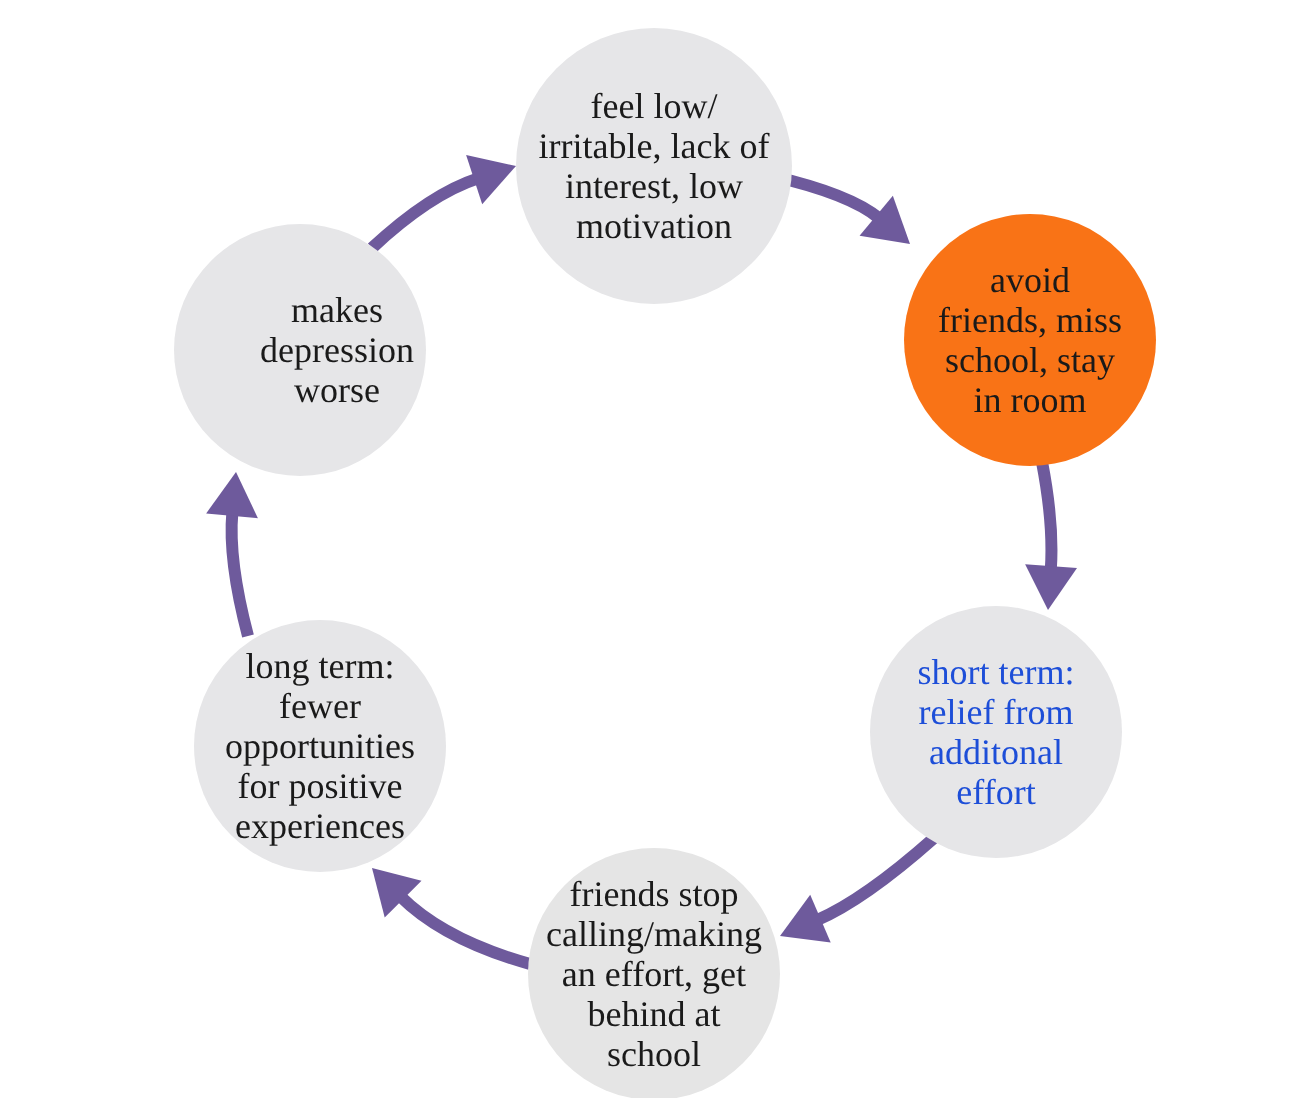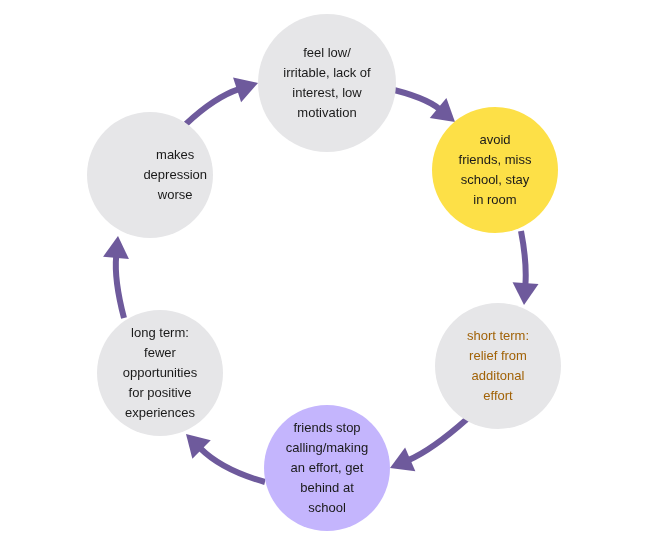--- a/index.html
+++ b/index.html
@@ -1,19 +1,19 @@
 <!DOCTYPE html>
 <html><head>
   <meta charset="utf-8">
   <style>
     html, body { margin: 0; padding: 0; background: #ffffff; }
     body { width: 648px; height: 549px; position: relative; overflow: hidden; font-family: "Liberation Sans", "DejaVu Sans", sans-serif; }
     #diagram { position: absolute; left: 0; top: 0; width: 648px; height: 549px; }
     .node { position: absolute; border-radius: 50%; display: flex; align-items: center; justify-content: center; text-align: center; box-sizing: border-box; }
-    .node-label { font-size: 13px; line-height: 20px; color: #1a1a1a; white-space: pre-line; padding: 0 6px; }
+    .node-label { font-size: 18px; line-height: 20px; color: #1a1a1a; white-space: pre-line; padding: 0 6px; font-family: Liberation Serif, serif; }
   </style>
 </head>
 <body>
 
 <div id="diagram">
   <svg id="arrows" width="648" height="549" style="position:absolute;left:0;top:0;">
       <g>
         <path d="M186,124 Q215,97 238.9825713702656,89.19172094921585" fill="none" stroke="#6E5A9C" stroke-width="6"></path>
         <polygon points="258,83 241.10544712428245,102.17222165346479 233.05620989030186,77.44956443481007" fill="#6E5A9C"></polygon>
       </g>
@@ -38,33 +38,33 @@
         <polygon points="118,236 128.95482527114473,259.0866152408422 103.06160190298444,256.7326858437367" fill="#6E5A9C"></polygon>
       </g>
     </svg>
 
   <div class="node" id="node-0" style="left: 258px; top: 14px; width: 138px; height: 138px; background: rgb(230, 230, 232);">
     <span class="node-label" style="color: rgb(26, 26, 26);">feel low/
 irritable, lack of
 interest, low
 motivation</span>
   </div>
-  <div class="node" id="node-1" style="left: 432px; top: 107px; width: 126px; height: 126px; background: #fde047;">
+  <div class="node" id="node-1" style="left: 452px; top: 107px; width: 126px; height: 126px; background: #f97316;">
     <span class="node-label" style="color: rgb(26, 26, 26);">avoid
 friends, miss
 school, stay
 in room</span>
   </div>
   <div class="node" id="node-2" style="left: 435px; top: 303px; width: 126px; height: 126px; background: rgb(230, 230, 232);">
-    <span class="node-label" style="color: #a16207; text-align: center;">short term:
+    <span class="node-label" style="color: #1d4ed8; text-align: center;">short term:
 relief from
 additonal
 effort</span>
   </div>
-  <div class="node" id="node-3" style="left: 264px; top: 405px; width: 126px; height: 126px; background: #c4b5fd;">
+  <div class="node" id="node-3" style="left: 264px; top: 424px; width: 126px; height: 126px; background: #e5e5e5;">
     <span class="node-label" style="color: rgb(26, 26, 26);">friends stop
 calling/making
 an effort, get
 behind at
 school</span>
   </div>
   <div class="node" id="node-4" style="left: 97px; top: 310px; width: 126px; height: 126px; background: rgb(230, 230, 232);">
     <span class="node-label" style="color: rgb(26, 26, 26); text-align: center;">long term:
 fewer
 opportunities

